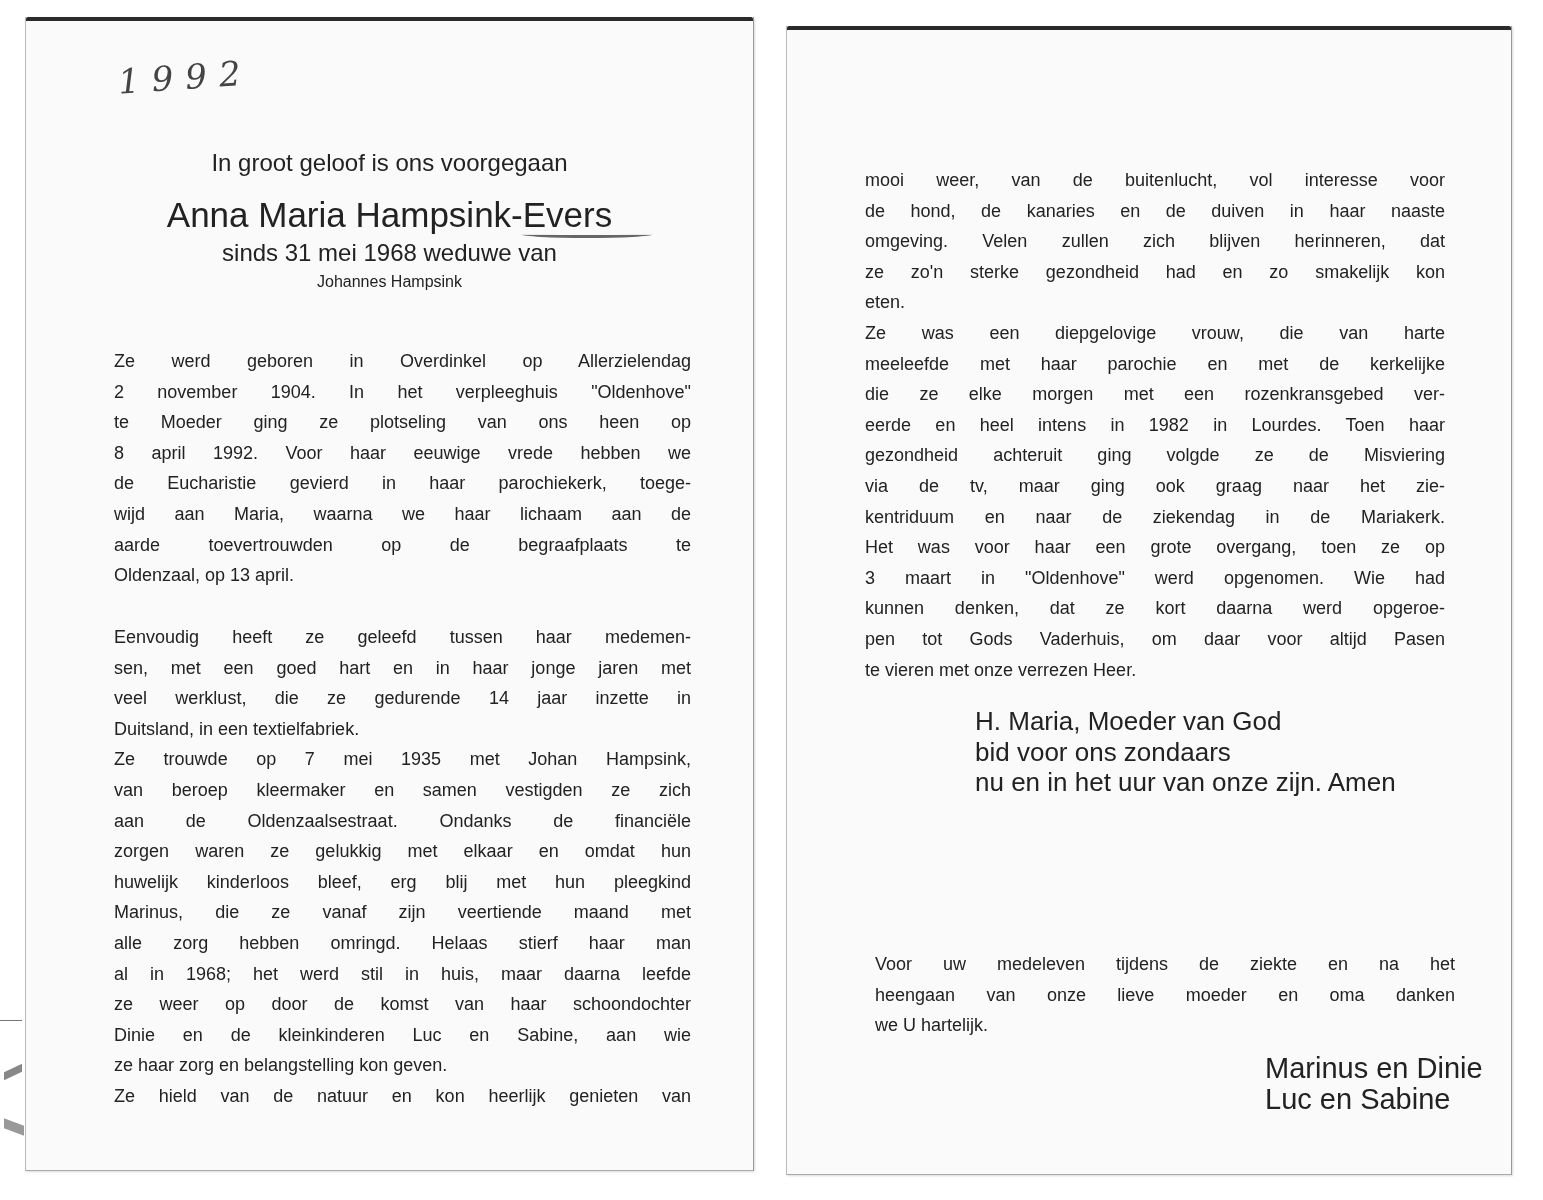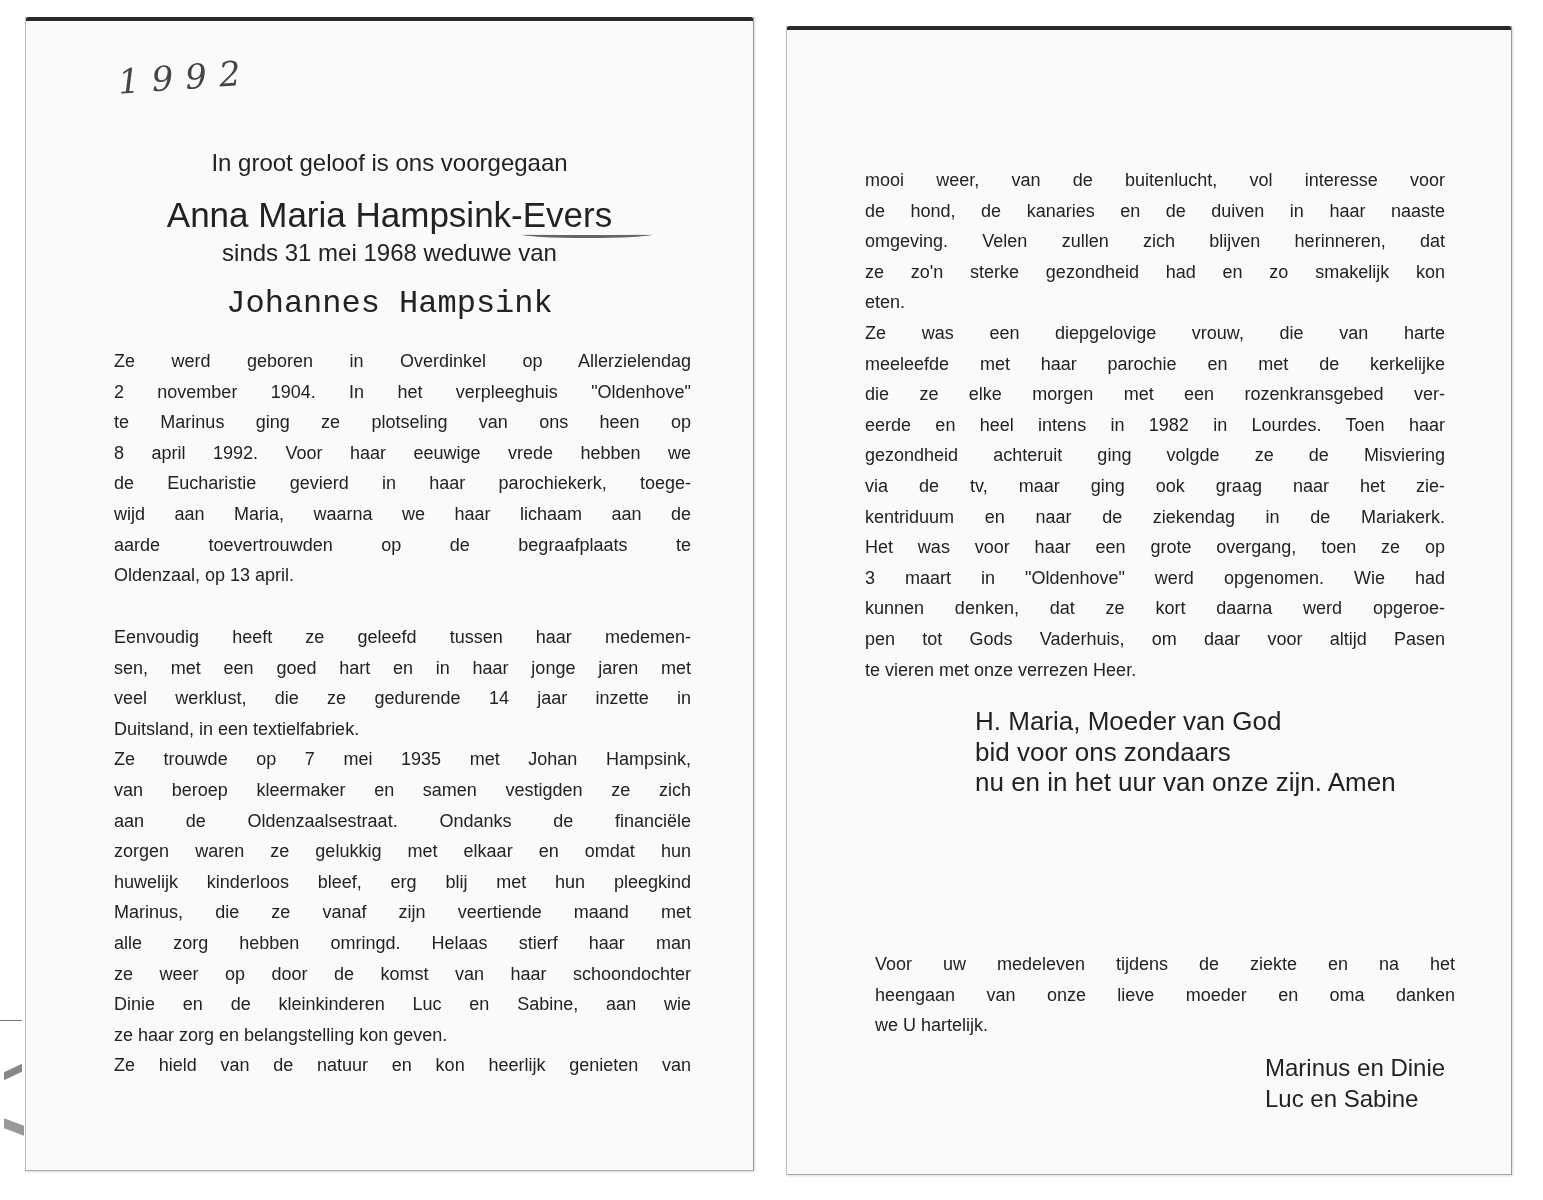--- a/index.html
+++ b/index.html
@@ -24,75 +24,76 @@
     letter-spacing: 12px; transform: rotate(-4deg);
   }
   .center { position: absolute; left: 0; right: 0; text-align: center; }
   .intro { top: 132px; font-size: 24px; }
   .name { top: 178px; font-size: 35px; }
   .name-underline {
     position: absolute; left: 496px; top: 214px; width: 130px; height: 4px;
     border-bottom: 3px solid #666; border-radius: 50%;
   }
   .widow1 { top: 222px; font-size: 24px; }
-  .widow2 { top: 268px; font-size: 32px; font-family: Liberation Mono, monospace; }
+  .widow2 { top: 256px; font-size: 16px; }
 
   .para {
     position: absolute; font-size: 18px; line-height: 30.6px; text-align: justify;
   }
   .para .line { display: block; text-align: justify; text-align-last: justify; white-space: nowrap; }
   .para .line.last { text-align-last: left; }
 
   #p1 { left: 88px; top: 329px; width: 577px; }
   #p2 { left: 88px; top: 605px; width: 577px; }
   #p3 { left: 78px; top: 139px; width: 580px; }
   .prayer { position: absolute; left: 188px; top: 680px; font-size: 26px; line-height: 30.6px; }
   .prayer span { display: block; }
   #p4 { left: 88px; top: 923px; width: 580px; }
-  .sign { position: absolute; left: 478px; top: 1027px; font-size: 24px; line-height: 30.6px; }
+  .sign { position: absolute; left: 478px; top: 1027px; font-size: 29px; line-height: 30.6px; }
   .sign span { display: block; }
 
   .scan-marks { position: absolute; left: 0; top: 1010px; width: 25px; height: 140px; }
   .mark { position: absolute; background: #777; }
 </style>
 </head>
 <body>
 
 <div class="card" id="card-left">
   <div class="topbar"></div>
   <div class="handwritten">1992</div>
   <div class="center intro">In groot geloof is ons voorgegaan</div>
   <div class="center name">Anna Maria Hampsink-Evers</div>
   <div class="name-underline"></div>
   <div class="center widow1">sinds 31 mei 1968 weduwe van</div>
   <div class="center widow2">Johannes Hampsink</div>
 
   <div class="para" id="p1">
     <span class="line">Ze werd geboren in Overdinkel op Allerzielendag</span>
     <span class="line">2 november 1904. In het verpleeghuis "Oldenhove"</span>
-    <span class="line">te Marinus ging ze plotseling van ons heen op</span>
+    <span class="line">te Moeder ging ze plotseling van ons heen op</span>
     <span class="line">8 april 1992. Voor haar eeuwige vrede hebben we</span>
     <span class="line">de Eucharistie gevierd in haar parochiekerk, toege-</span>
     <span class="line">wijd aan Maria, waarna we haar lichaam aan de</span>
     <span class="line">aarde toevertrouwden op de begraafplaats te</span>
     <span class="line last">Oldenzaal, op 13 april.</span>
   </div>
 
   <div class="para" id="p2">
     <span class="line">Eenvoudig heeft ze geleefd tussen haar medemen-</span>
     <span class="line">sen, met een goed hart en in haar jonge jaren met</span>
     <span class="line">veel werklust, die ze gedurende 14 jaar inzette in</span>
     <span class="line last">Duitsland, in een textielfabriek.</span>
     <span class="line">Ze trouwde op 7 mei 1935 met Johan Hampsink,</span>
     <span class="line">van beroep kleermaker en samen vestigden ze zich</span>
     <span class="line">aan de Oldenzaalsestraat. Ondanks de financiële</span>
     <span class="line">zorgen waren ze gelukkig met elkaar en omdat hun</span>
     <span class="line">huwelijk kinderloos bleef, erg blij met hun pleegkind</span>
     <span class="line">Marinus, die ze vanaf zijn veertiende maand met</span>
     <span class="line">alle zorg hebben omringd. Helaas stierf haar man</span>
+    <span class="line">al in 1968; het werd stil in huis, maar daarna leefde</span>
     <span class="line">ze weer op door de komst van haar schoondochter</span>
     <span class="line">Dinie en de kleinkinderen Luc en Sabine, aan wie</span>
     <span class="line last">ze haar zorg en belangstelling kon geven.</span>
     <span class="line">Ze hield van de natuur en kon heerlijk genieten van</span>
   </div>
 </div>
 
 <div class="card" id="card-right">
   <div class="topbar"></div>
 

